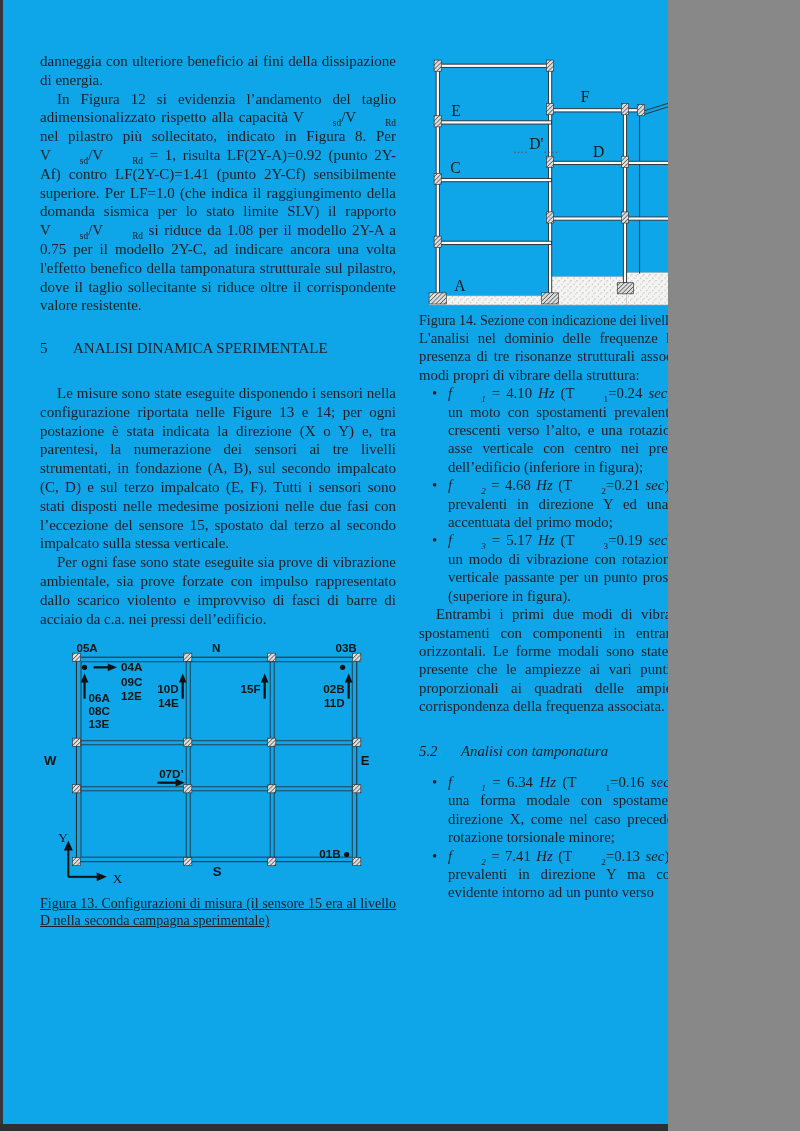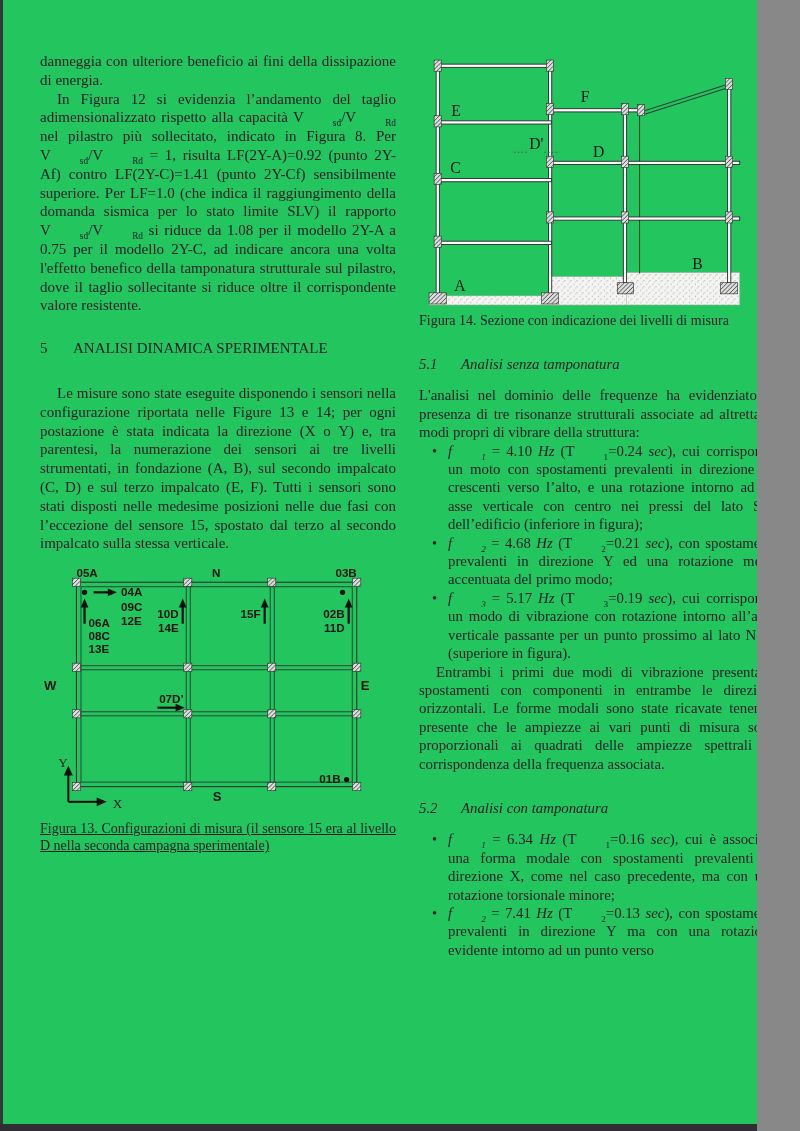--- a/index.html
+++ b/index.html
@@ -1,16 +1,16 @@
 <!DOCTYPE html>
 <html><head>
 <meta charset="utf-8">
 <style>
   html,body{margin:0;padding:0;background:#888;}
-  .page{position:relative;width:757px;height:1131px;background:#22c55e;
+  .page{position:relative;width:668px;height:1131px;background:#0ea5e9;
         font-family:"Liberation Serif",serif;color:#1e1e26;overflow:hidden;}
   .bar-left{position:absolute;left:0;top:0;width:3px;height:100%;background:#35353a;z-index:6;}
   .bar-bottom{position:absolute;left:0;bottom:0;width:100%;height:7px;background:#2e2e33;z-index:6;}
   .col{position:absolute;top:52px;height:1072px;overflow:hidden;text-align:justify;
        font-size:15px;line-height:18.8px;}
   .col-left{left:40px;width:356px;}
   .col-right{left:419px;width:357px;font-size:14.8px;line-height:18.4px;}
   p{margin:0;text-indent:17px;}
   p.noind{text-indent:0;}
   sub{font-size:0.62em;line-height:0;margin-left:29px;}
@@ -37,20 +37,21 @@
   <div class="bar-left"></div>
   <div class="bar-bottom"></div>
 
   <div class="col col-left">
     <p class="noind">danneggia con ulteriore beneficio ai fini della dissipazione di energia.</p>
     <p><span>In Figura 12 si evidenzia l’andamento del taglio adimensionalizzato rispetto alla capacità V</span><sub>sd</sub><span>/V</span><sub>Rd</sub><span> nel pilastro più sollecitato, indicato in Figura 8. Per V</span><sub>sd</sub><span>/V</span><sub>Rd</sub><span> = 1, risulta LF(2Y-A)=0.92 (punto 2Y-Af) contro LF(2Y-C)=1.41 (punto 2Y-Cf) sensibilmente superiore. Per LF=1.0 (che indica il raggiungimento della domanda sismica per lo stato limite SLV) il rapporto V</span><sub>sd</sub><span>/V</span><sub>Rd</sub><span> si riduce da 1.08 per il modello 2Y-A a 0.75 per il modello 2Y-C, ad indicare ancora una volta l'effetto benefico della tamponatura strutturale sul pilastro, dove il taglio sollecitante si riduce oltre il corrispondente valore resistente.</span></p>
 
     <p class="h-main"><span class="h-num">5</span><span>ANALISI DINAMICA SPERIMENTALE</span></p>
 
     <p>Le misure sono state eseguite disponendo i sensori nella configurazione riportata nelle Figure 13 e 14; per ogni postazione è stata indicata la direzione (X o Y) e, tra parentesi, la numerazione dei sensori ai tre livelli strumentati, in fondazione (A, B), sul secondo impalcato (C, D) e sul terzo impalcato (E, F). Tutti i sensori sono stati disposti nelle medesime posizioni nelle due fasi con l’eccezione del sensore 15, spostato dal terzo al secondo impalcato sulla stessa verticale.</p>
+    <p>Per ogni fase sono state eseguite sia prove di vibrazione ambientale, sia prove forzate con impulso rappresentato dallo scarico violento e improvviso di fasci di barre di acciaio da c.a. nei pressi dell’edificio.</p>
 
     <div class="fig">
       <svg width="336" height="250" viewBox="0 0 332 247">
         <defs>
           <pattern id="hat13" width="3" height="3" patternUnits="userSpaceOnUse" patternTransform="rotate(45)">
             <rect width="3" height="3" fill="#ddd"></rect>
             <line x1="0" y1="0" x2="0" y2="3" stroke="#3a3a3a" stroke-width="1.2"></line>
           </pattern>
         </defs>
         <g stroke="#2b2b2b" stroke-width="1" fill="none">
@@ -209,21 +210,20 @@
           <text x="33" y="236">A</text>
           <text x="107" y="96">D'</text>
           <text x="158" y="49">F</text>
           <text x="170" y="104">D</text>
           <text x="268" y="214">B</text>
         </g>
       </svg>
       <div class="caption">Figura 14. Sezione con indicazione dei livelli di misura</div>
     </div>
 
-    <p class="h-sub"><span class="h-num">5.1</span><span>Analisi senza tamponatura</span></p>
 
     <p class="noind">L'analisi nel dominio delle frequenze ha evidenziato la presenza di tre risonanze strutturali associate ad altrettanti modi propri di vibrare della struttura:</p>
 
     <ul class="blist">
       <li><span class="blt">•</span><span class="it">f</span><sub class="it">1</sub><span> = 4.10 </span><span class="it">Hz</span><span> (T</span><sub>1</sub><span>=0.24 </span><span class="it">sec</span><span>), cui corrisponde un moto con spostamenti prevalenti in direzione X, crescenti verso l’alto, e una rotazione intorno ad un asse verticale con centro nei pressi del lato Sud dell’edificio (inferiore in figura);</span></li>
       <li><span class="blt">•</span><span class="it">f</span><sub class="it">2</sub><span> = 4.68 </span><span class="it">Hz</span><span> (T</span><sub>2</sub><span>=0.21 </span><span class="it">sec</span><span>), con spostamenti prevalenti in direzione Y ed una rotazione meno accentuata del primo modo;</span></li>
       <li><span class="blt">•</span><span class="it">f</span><sub class="it">3</sub><span> = 5.17 </span><span class="it">Hz</span><span> (T</span><sub>3</sub><span>=0.19 </span><span class="it">sec</span><span>), cui corrisponde un modo di vibrazione con rotazione intorno all’asse verticale passante per un punto prossimo al lato Nord  (superiore in figura).</span></li>
     </ul>
 
     <p>Entrambi i primi due modi di vibrazione presentano spostamenti con componenti in entrambe le direzioni orizzontali. Le forme modali sono state ricavate tenendo presente che le ampiezze ai vari punti di misura sono proporzionali ai quadrati delle ampiezze spettrali in corrispondenza della frequenza associata.</p>

